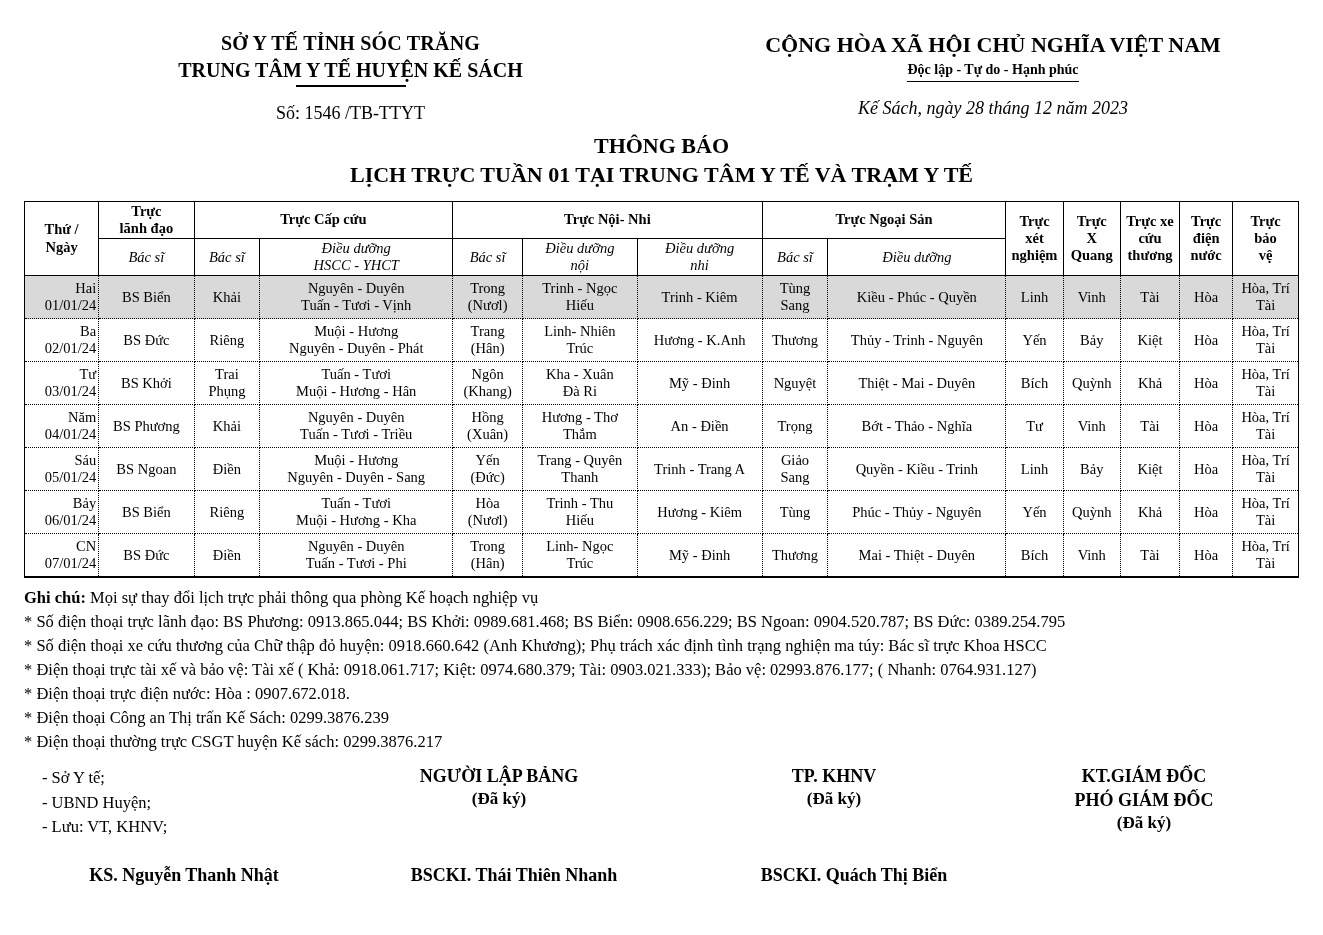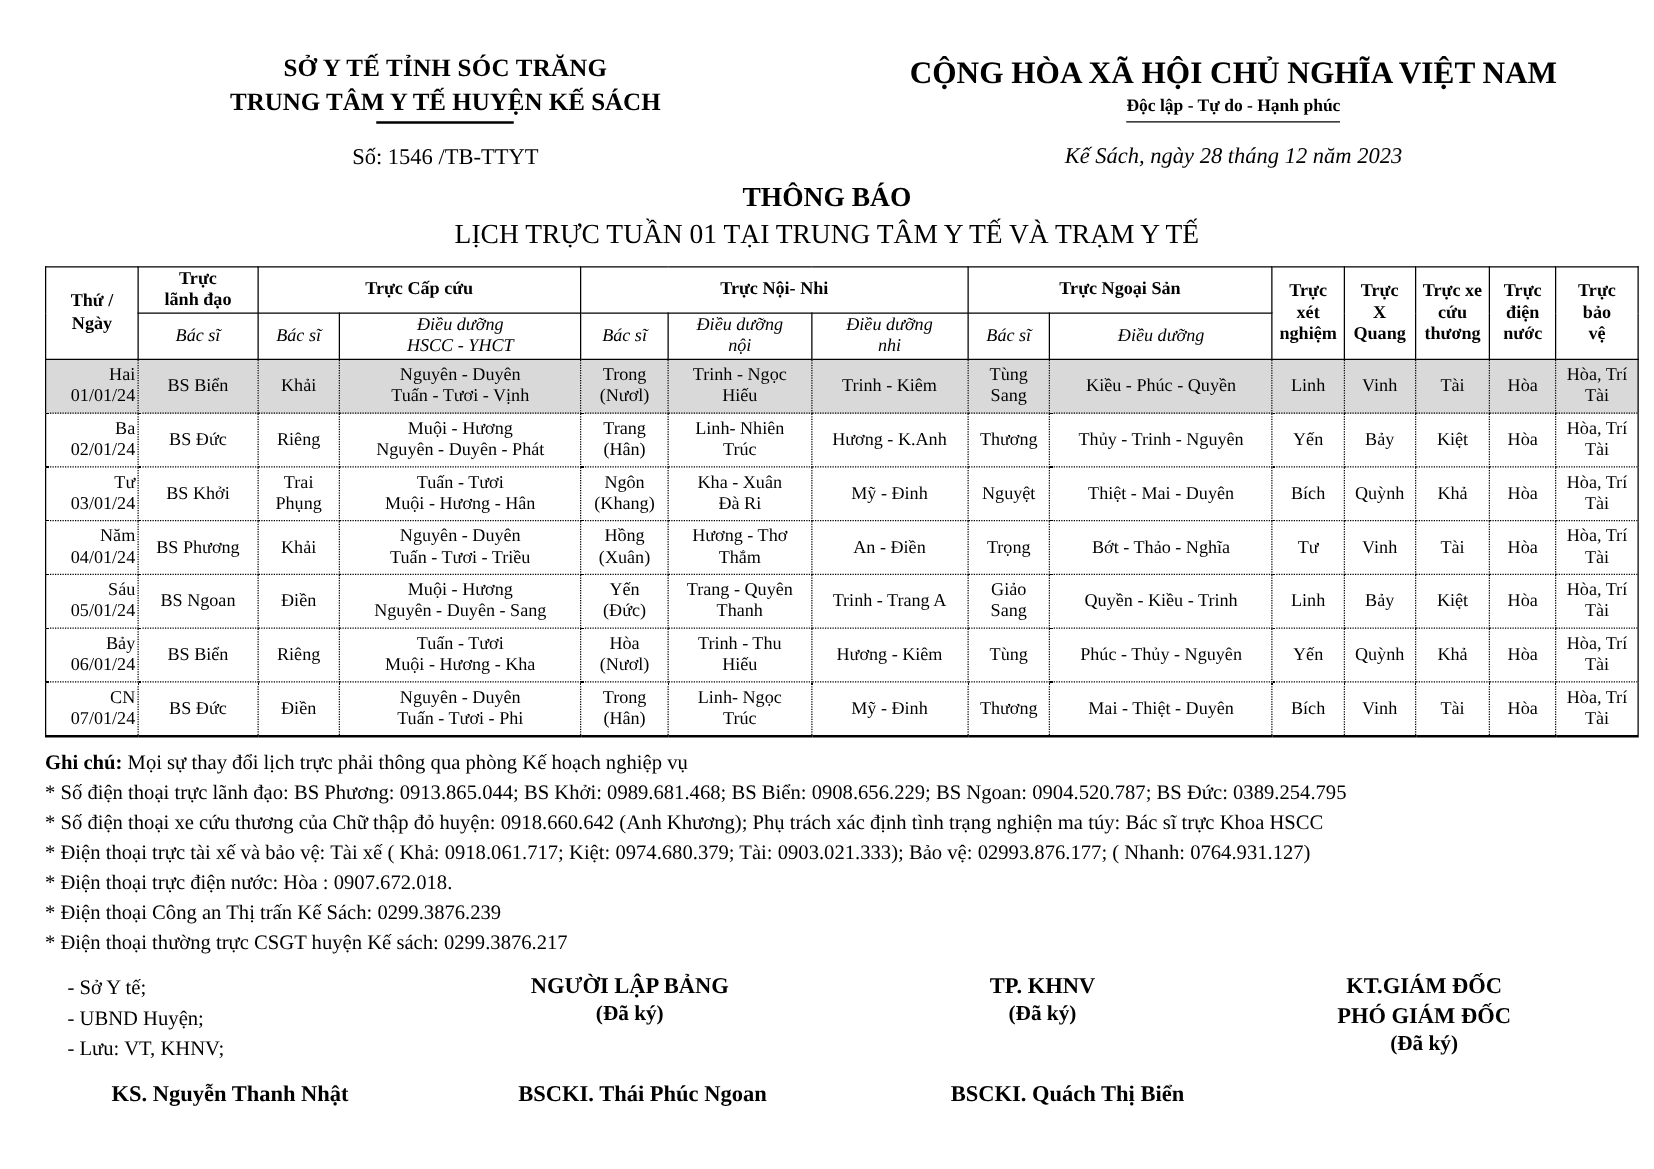--- a/index.html
+++ b/index.html
@@ -13,21 +13,21 @@
     height: 935px;
     font-family: "Liberation Serif", "DejaVu Serif", serif;
     color: #000000;
     overflow: hidden;
   }
   .page {
     position: relative;
     width: 1323px;
     height: 935px;
     box-sizing: border-box;
-    padding: 12px;
+    padding: 0;
   }
 
   
   .doc-header {
     display: flex;
     padding: 30px 24px 0 24px;
     box-sizing: border-box;
   }
   .hdr-left {
     width: 52%;
@@ -60,21 +60,21 @@
     background: #000;
     margin: 1px auto 0 auto;
   }
   .doc-number {
     font-size: 18px;
     margin-top: 14px;
     line-height: 1.4;
   }
   .nation-line1 {
     font-weight: bold;
-    font-size: 25px;
+    font-size: 22px;
     line-height: 1.35;
   }
   .nation-line2 {
     font-weight: bold;
     font-size: 14px;
     line-height: 1.35;
     display: inline-block;
   }
   .nation-line2 .rule {
     display: block;
@@ -93,21 +93,21 @@
   .doc-title-wrap {
     text-align: center;
     margin-top: 6px;
   }
   .doc-title {
     font-weight: bold;
     font-size: 22px;
     line-height: 1.3;
   }
   .doc-subtitle {
-    font-weight: normal;
+    font-weight: bold;
     font-size: 22px;
     line-height: 1.3;
     margin-top: 1px;
   }
 
   
   .table-wrap {
     padding: 0 24px;
     margin-top: 11px;
     box-sizing: border-box;
@@ -504,17 +504,17 @@
     </div>
     <div class="sign-col dir">
       <div>KT.GIÁM ĐỐC</div>
       <div>PHÓ GIÁM ĐỐC</div>
       <div class="sign-sub">(Đã ký)</div>
     </div>
   </div>
 
   <div class="sign-names">
     <div class="nm nm1">KS. Nguyễn Thanh Nhật</div>
-    <div class="nm nm2">BSCKI. Thái Phúc Ngoan</div>
+    <div class="nm nm2">BSCKI. Thái Thiên Nhanh</div>
     <div class="nm nm3">BSCKI. Quách Thị Biển</div>
   </div>
 
 </div>
 
 </body></html>

